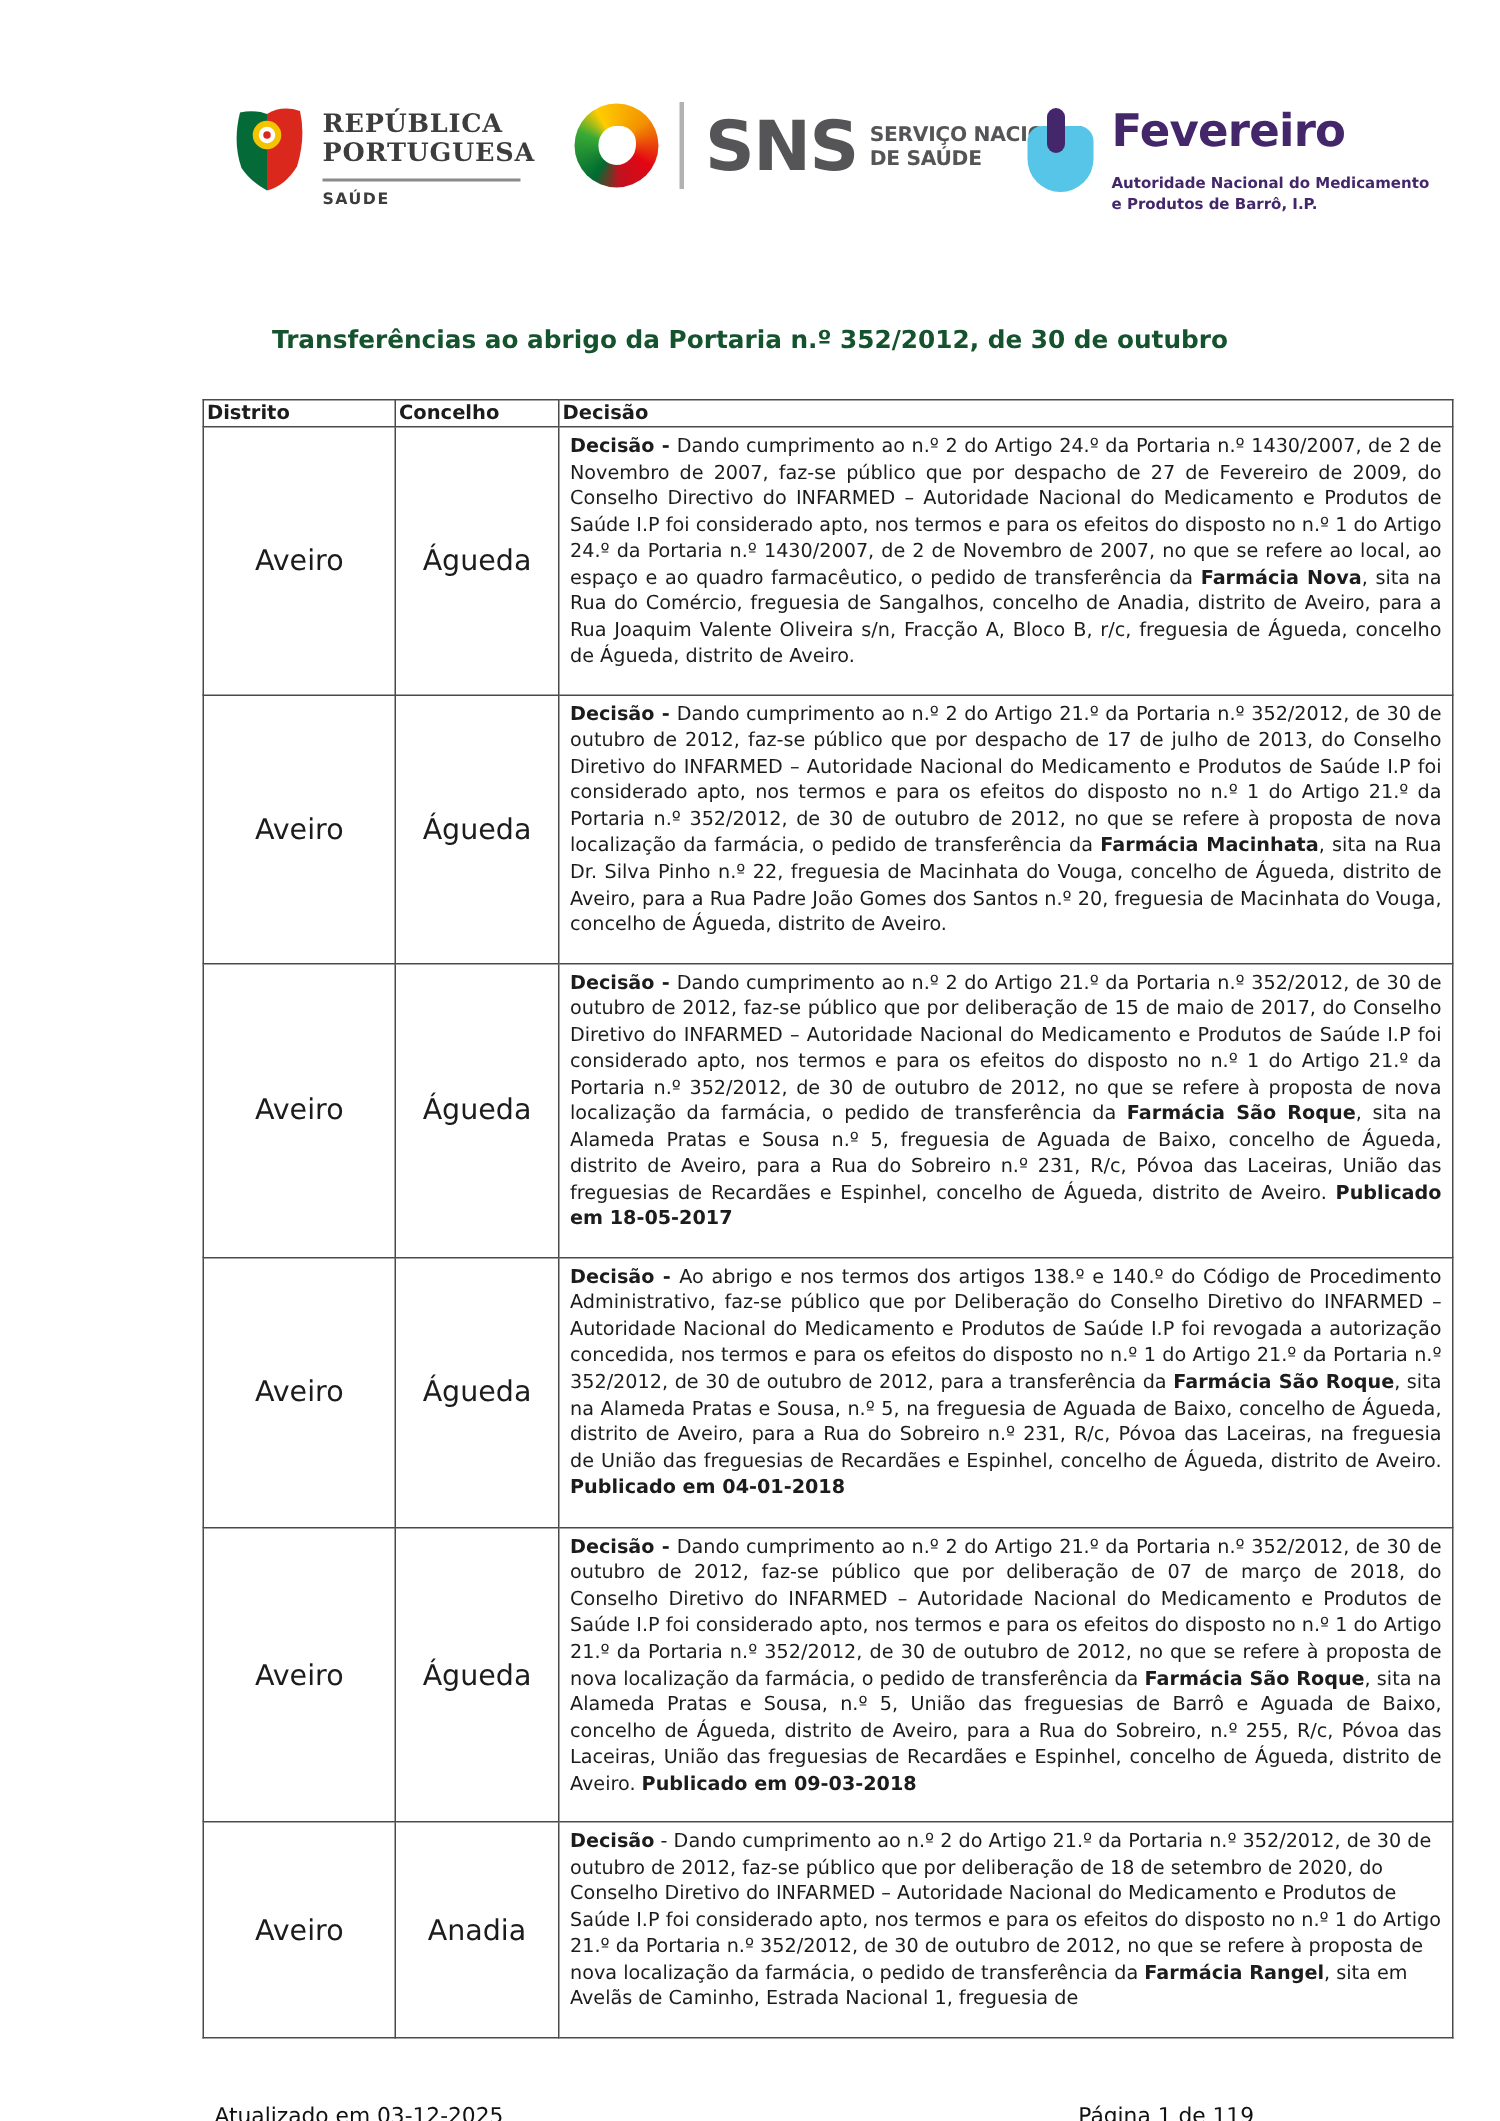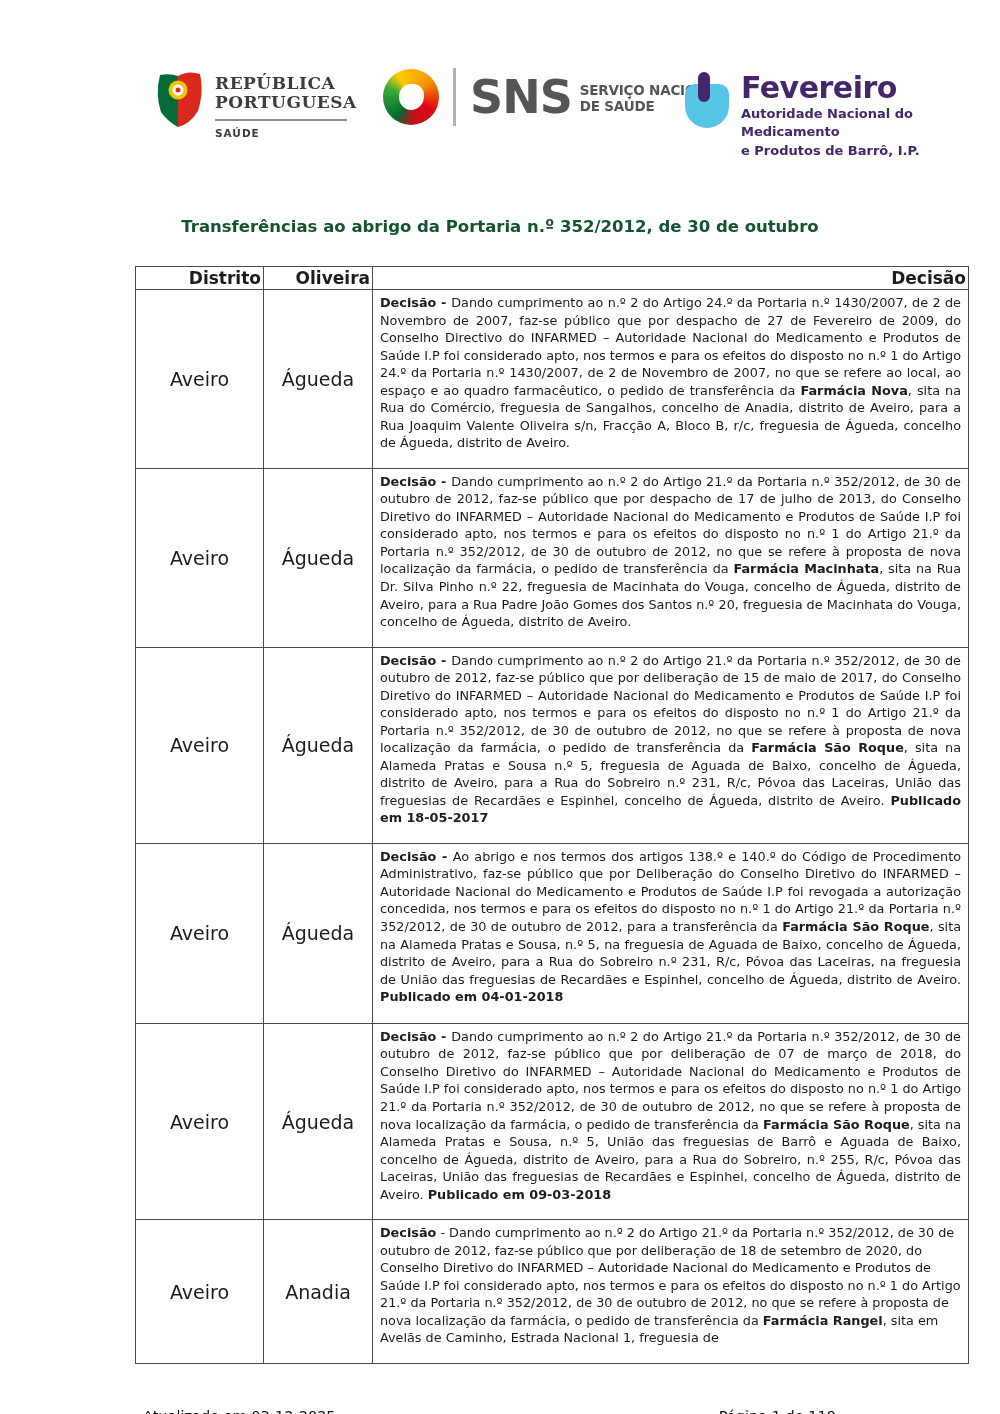--- a/index.html
+++ b/index.html
@@ -35,31 +35,31 @@
 
   
   .logo-inf { left:685px; top:72px; gap:10px; }
   .inf-symbol { position:relative; width:46px; height:58px; flex:0 0 auto; }
   .inf-cup { position:absolute; left:0; top:12px; width:44px; height:44px; background:#56c5e8;
     border-radius:10px 10px 22px 22px; }
   .inf-stem { position:absolute; left:13px; top:0; width:12px; height:30px; background:#44276b;
     border-radius:6px; }
   .inf-text {}
   .inf-name { font-size:30px; font-weight:bold; color:#44276b; line-height:1.05; letter-spacing:-0.5px; }
-  .inf-tag { font-size:13px; font-weight:bold; color:#44276b; line-height:1.45; margin-top:1px; }
+  .inf-tag { font-size:10px; font-weight:bold; color:#44276b; line-height:1.45; margin-top:12px; }
 
   
   .doc-title { margin-top:72px; text-align:center; font-size:16.5px; font-weight:bold; color:#14532d; }
 
   
   table.transfers { margin:30px 0 0 135px; width:833px; border-collapse:collapse;
     table-layout:fixed; }
   table.transfers th, table.transfers td { border:1px solid #4a4a4a; }
   col.c1 { width:128px; } col.c2 { width:109px; } col.c3 { width:596px; }
-  thead th { font-size:17px; font-weight:bold; padding:1px 2px; text-align:right;
+  thead th { font-size:13px; font-weight:bold; padding:1px 2px; text-align:left;
     background:#ffffff; }
   tbody tr:nth-child(1){ height:162px; }
   tbody tr:nth-child(2){ height:162px; }
   tbody tr:nth-child(3){ height:181px; }
   tbody tr:nth-child(4){ height:180px; }
   tbody tr:nth-child(5){ height:182px; }
   tbody tr:nth-child(6){ height:133px; }
   td.cell-distrito, td.cell-concelho { text-align:center; vertical-align:middle;
     font-size:19px; }
   td.cell-decision { vertical-align:top; padding:4px 7px 16px 7px; font-size:12.8px;
@@ -126,21 +126,21 @@
 
 <table class="transfers">
   <colgroup>
       <col class="c1">
       <col class="c2">
       <col class="c3">
     </colgroup>
   <thead>
     <tr>
       <th>Distrito</th>
-      <th>Oliveira</th>
+      <th>Concelho</th>
       <th>Decisão</th>
     </tr>
   </thead>
   <tbody>
       <tr>
         <td class="cell-distrito">Aveiro</td>
         <td class="cell-concelho">Águeda</td>
         <td class="cell-decision"><b>Decisão - </b><span>Dando cumprimento ao n.º 2 do Artigo 24.º da Portaria n.º 1430/2007, de 2 de Novembro de 2007, faz-se público que por despacho de 27 de Fevereiro de 2009, do Conselho Directivo do INFARMED – Autoridade Nacional do Medicamento e Produtos de Saúde I.P foi considerado apto, nos termos e para os efeitos do disposto no n.º 1 do Artigo 24.º da Portaria n.º 1430/2007, de 2 de Novembro de 2007, no que se refere ao local, ao espaço e ao quadro farmacêutico, o pedido de transferência da </span><b>Farmácia Nova</b><span>, sita na Rua do Comércio, freguesia de Sangalhos, concelho de Anadia, distrito de Aveiro, para a Rua Joaquim Valente Oliveira s/n, Fracção A, Bloco B, r/c, freguesia de Águeda, concelho de Águeda, distrito de Aveiro.</span></td>
       </tr>
       <tr>

